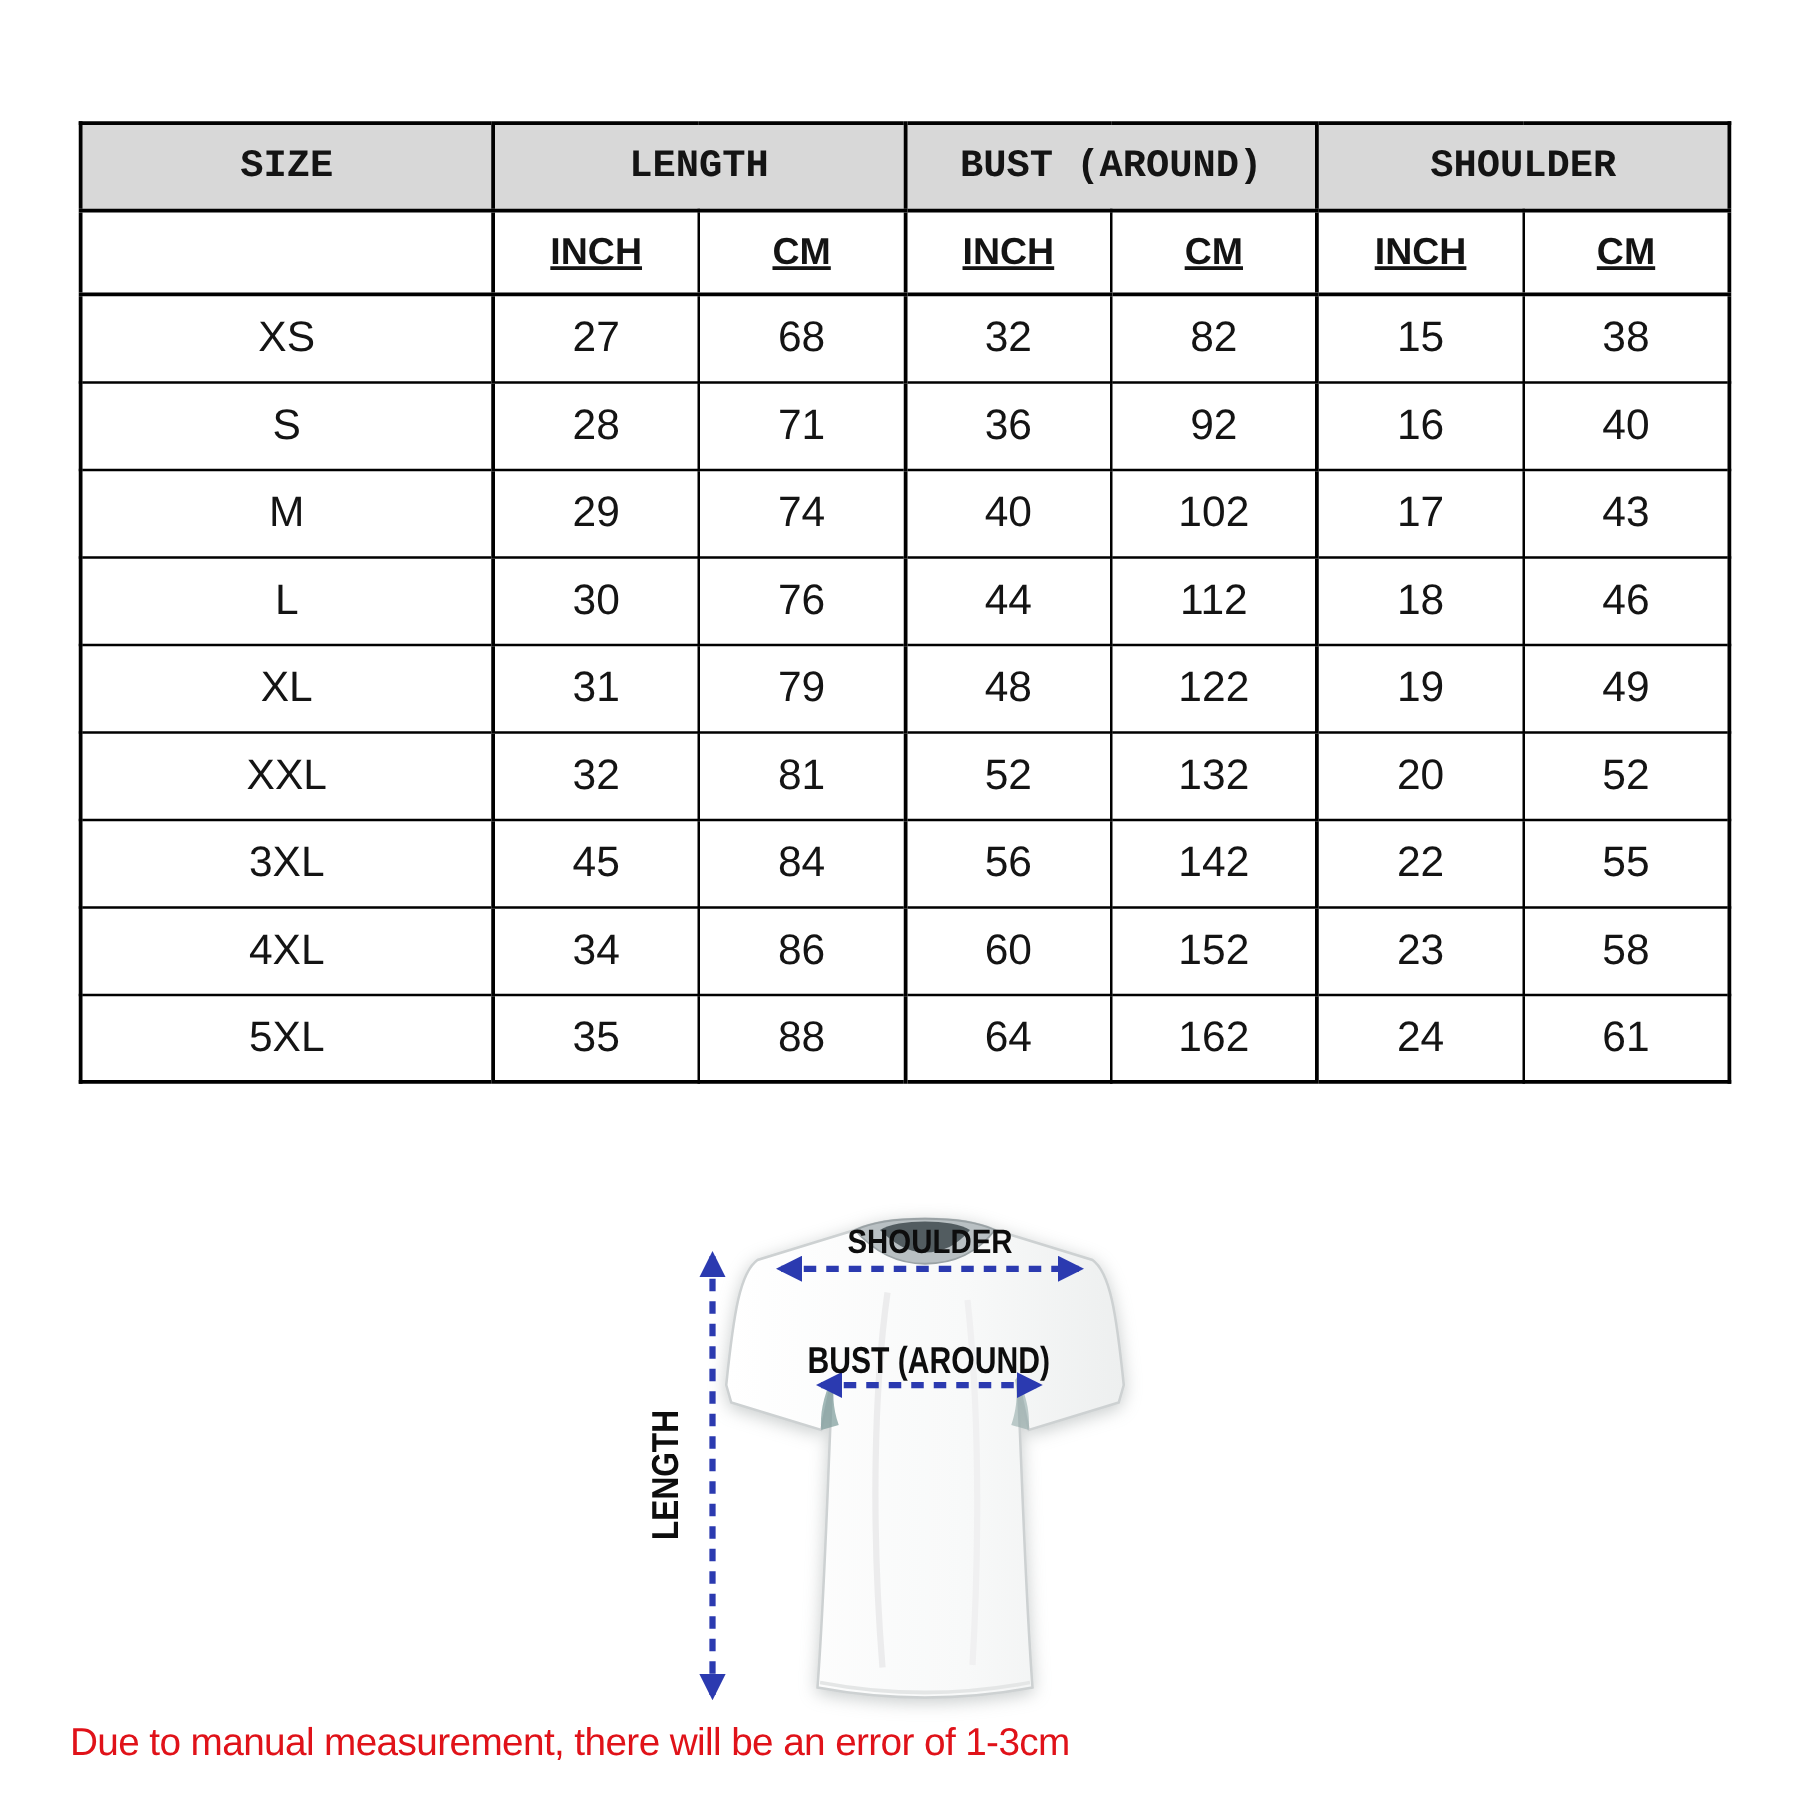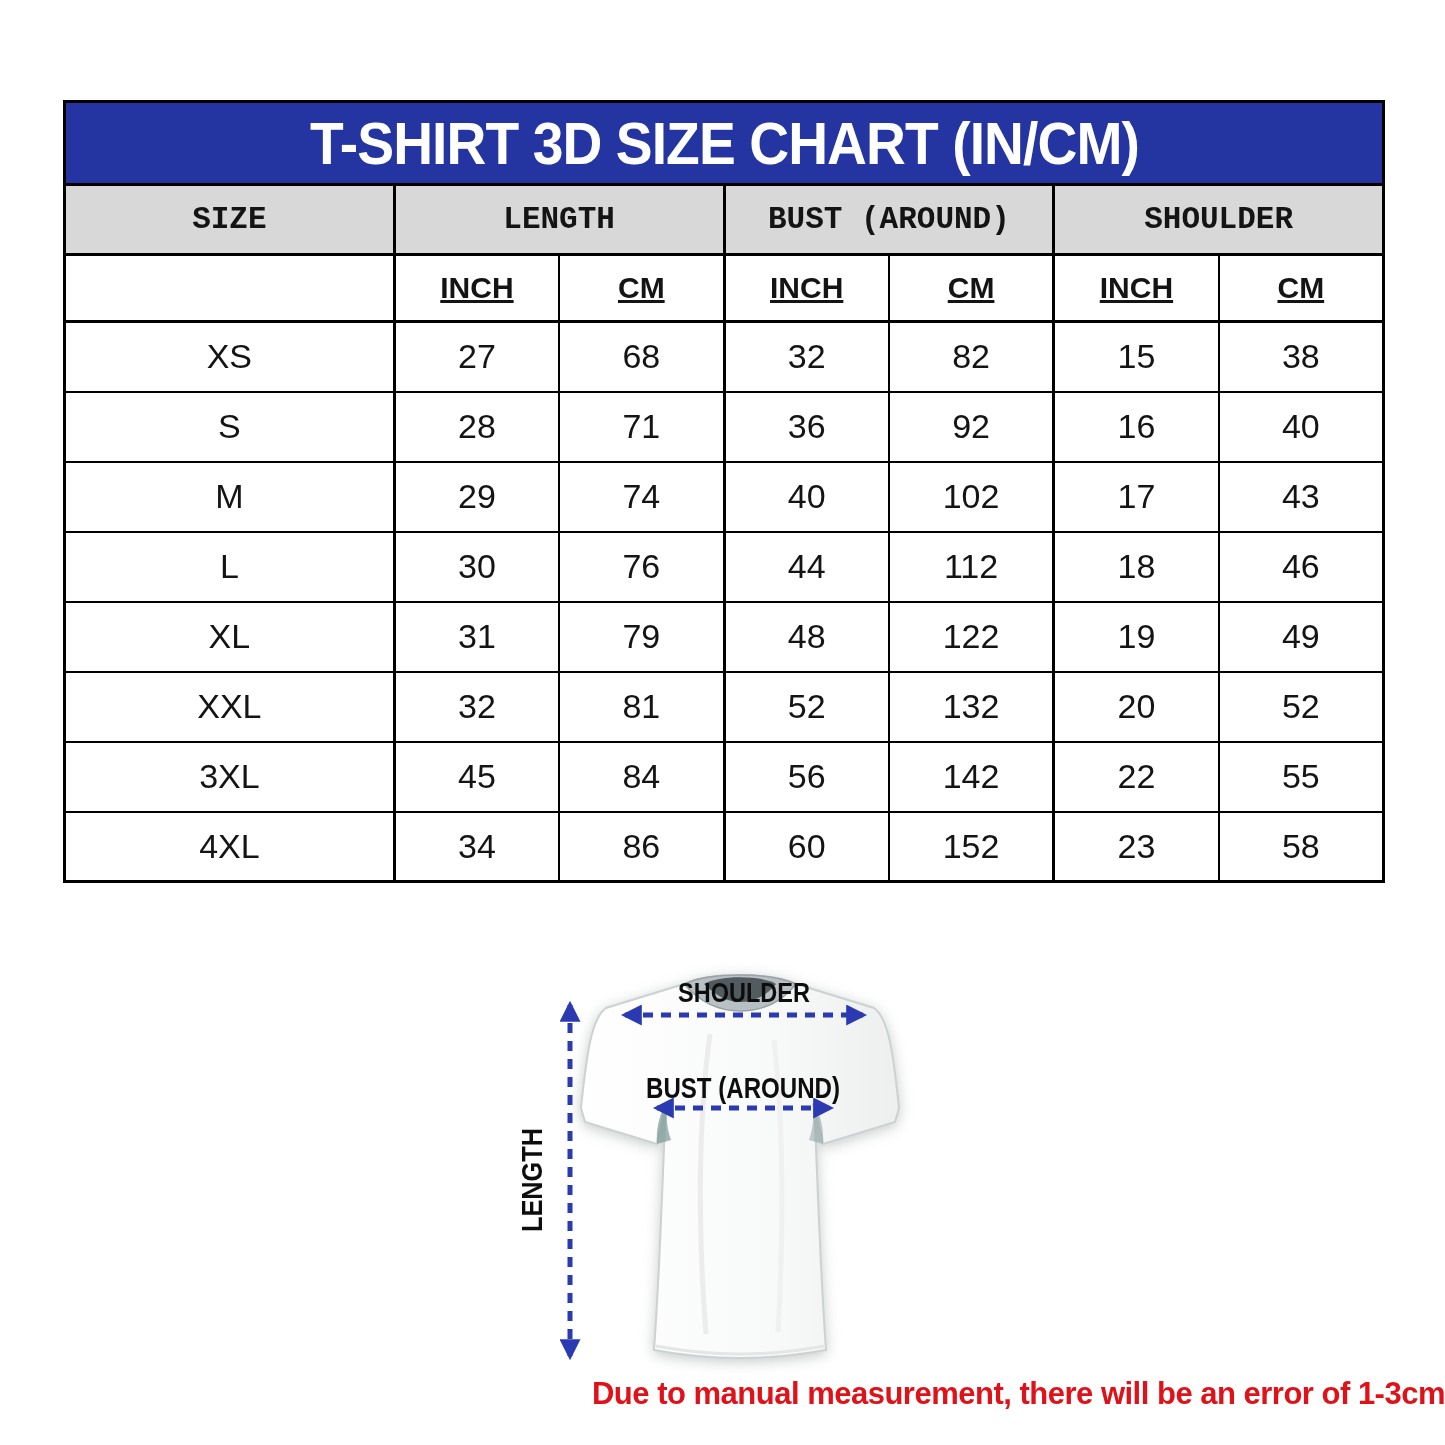--- a/index.html
+++ b/index.html
@@ -26,32 +26,29 @@
 
   
   .diagram{position:absolute;left:460px;top:962px;width:580px;height:430px;}
   .diagram svg{width:100%;height:100%;display:block;}
   .lbl{font-family:"Liberation Sans",sans-serif;font-weight:bold;fill:#0d0d0d;}
   .arrow{stroke:var(--arrow,#2b3ab0);stroke-width:5;stroke-dasharray:10 8;fill:none;}
   .arrowhead{fill:var(--arrow,#2b3ab0);}
   .shirt-body{filter:drop-shadow(0 3px 7px rgba(110,120,120,.38));}
 
   
-  .footnote{position:absolute;left:56px;top:1376px;width:1389px;text-align:right;
-            font-size:31px;letter-spacing:-.5px;font-weight:bold;color:var(--footnote,#e01219);}
+  .footnote{position:absolute;left:56px;top:1376px;width:1389px;text-align:left;
+            font-size:31px;letter-spacing:-.5px;font-weight:normal;color:var(--footnote,#e01219);}
 </style>
 </head>
 <body>
 
 <div class="page">
 
   <div class="chart">
-    <div class="title-band">
-      <span class="title-text">T-SHIRT 3D SIZE CHART (IN/CM)</span>
-    </div>
 
     <table class="size">
       <colgroup>
         <col style="width:25%">
         <col style="width:12.5%">
           <col style="width:12.5%">
         <col style="width:12.5%">
           <col style="width:12.5%">
         <col style="width:12.5%">
           <col style="width:12.5%">
@@ -147,20 +144,29 @@
   <tr>
     <td>4XL</td>
     <td class="grp">34</td>
     <td>86</td>
     <td class="grp">60</td>
     <td>152</td>
     <td class="grp">23</td>
     <td>58</td>
   </tr>
 
+  <tr>
+    <td>5XL</td>
+    <td class="grp">35</td>
+    <td>88</td>
+    <td class="grp">64</td>
+    <td>162</td>
+    <td class="grp">24</td>
+    <td>61</td>
+  </tr>
 </tbody>
     </table>
   </div>
 
   <div class="diagram">
     <svg viewBox="0 0 580 430">
       <defs>
         <linearGradient id="shirtg" x1="0" y1="0" x2="1" y2="0">
           <stop offset="0" stop-color="#ffffff"></stop>
           <stop offset="0.6" stop-color="#f8f9f9"></stop>

